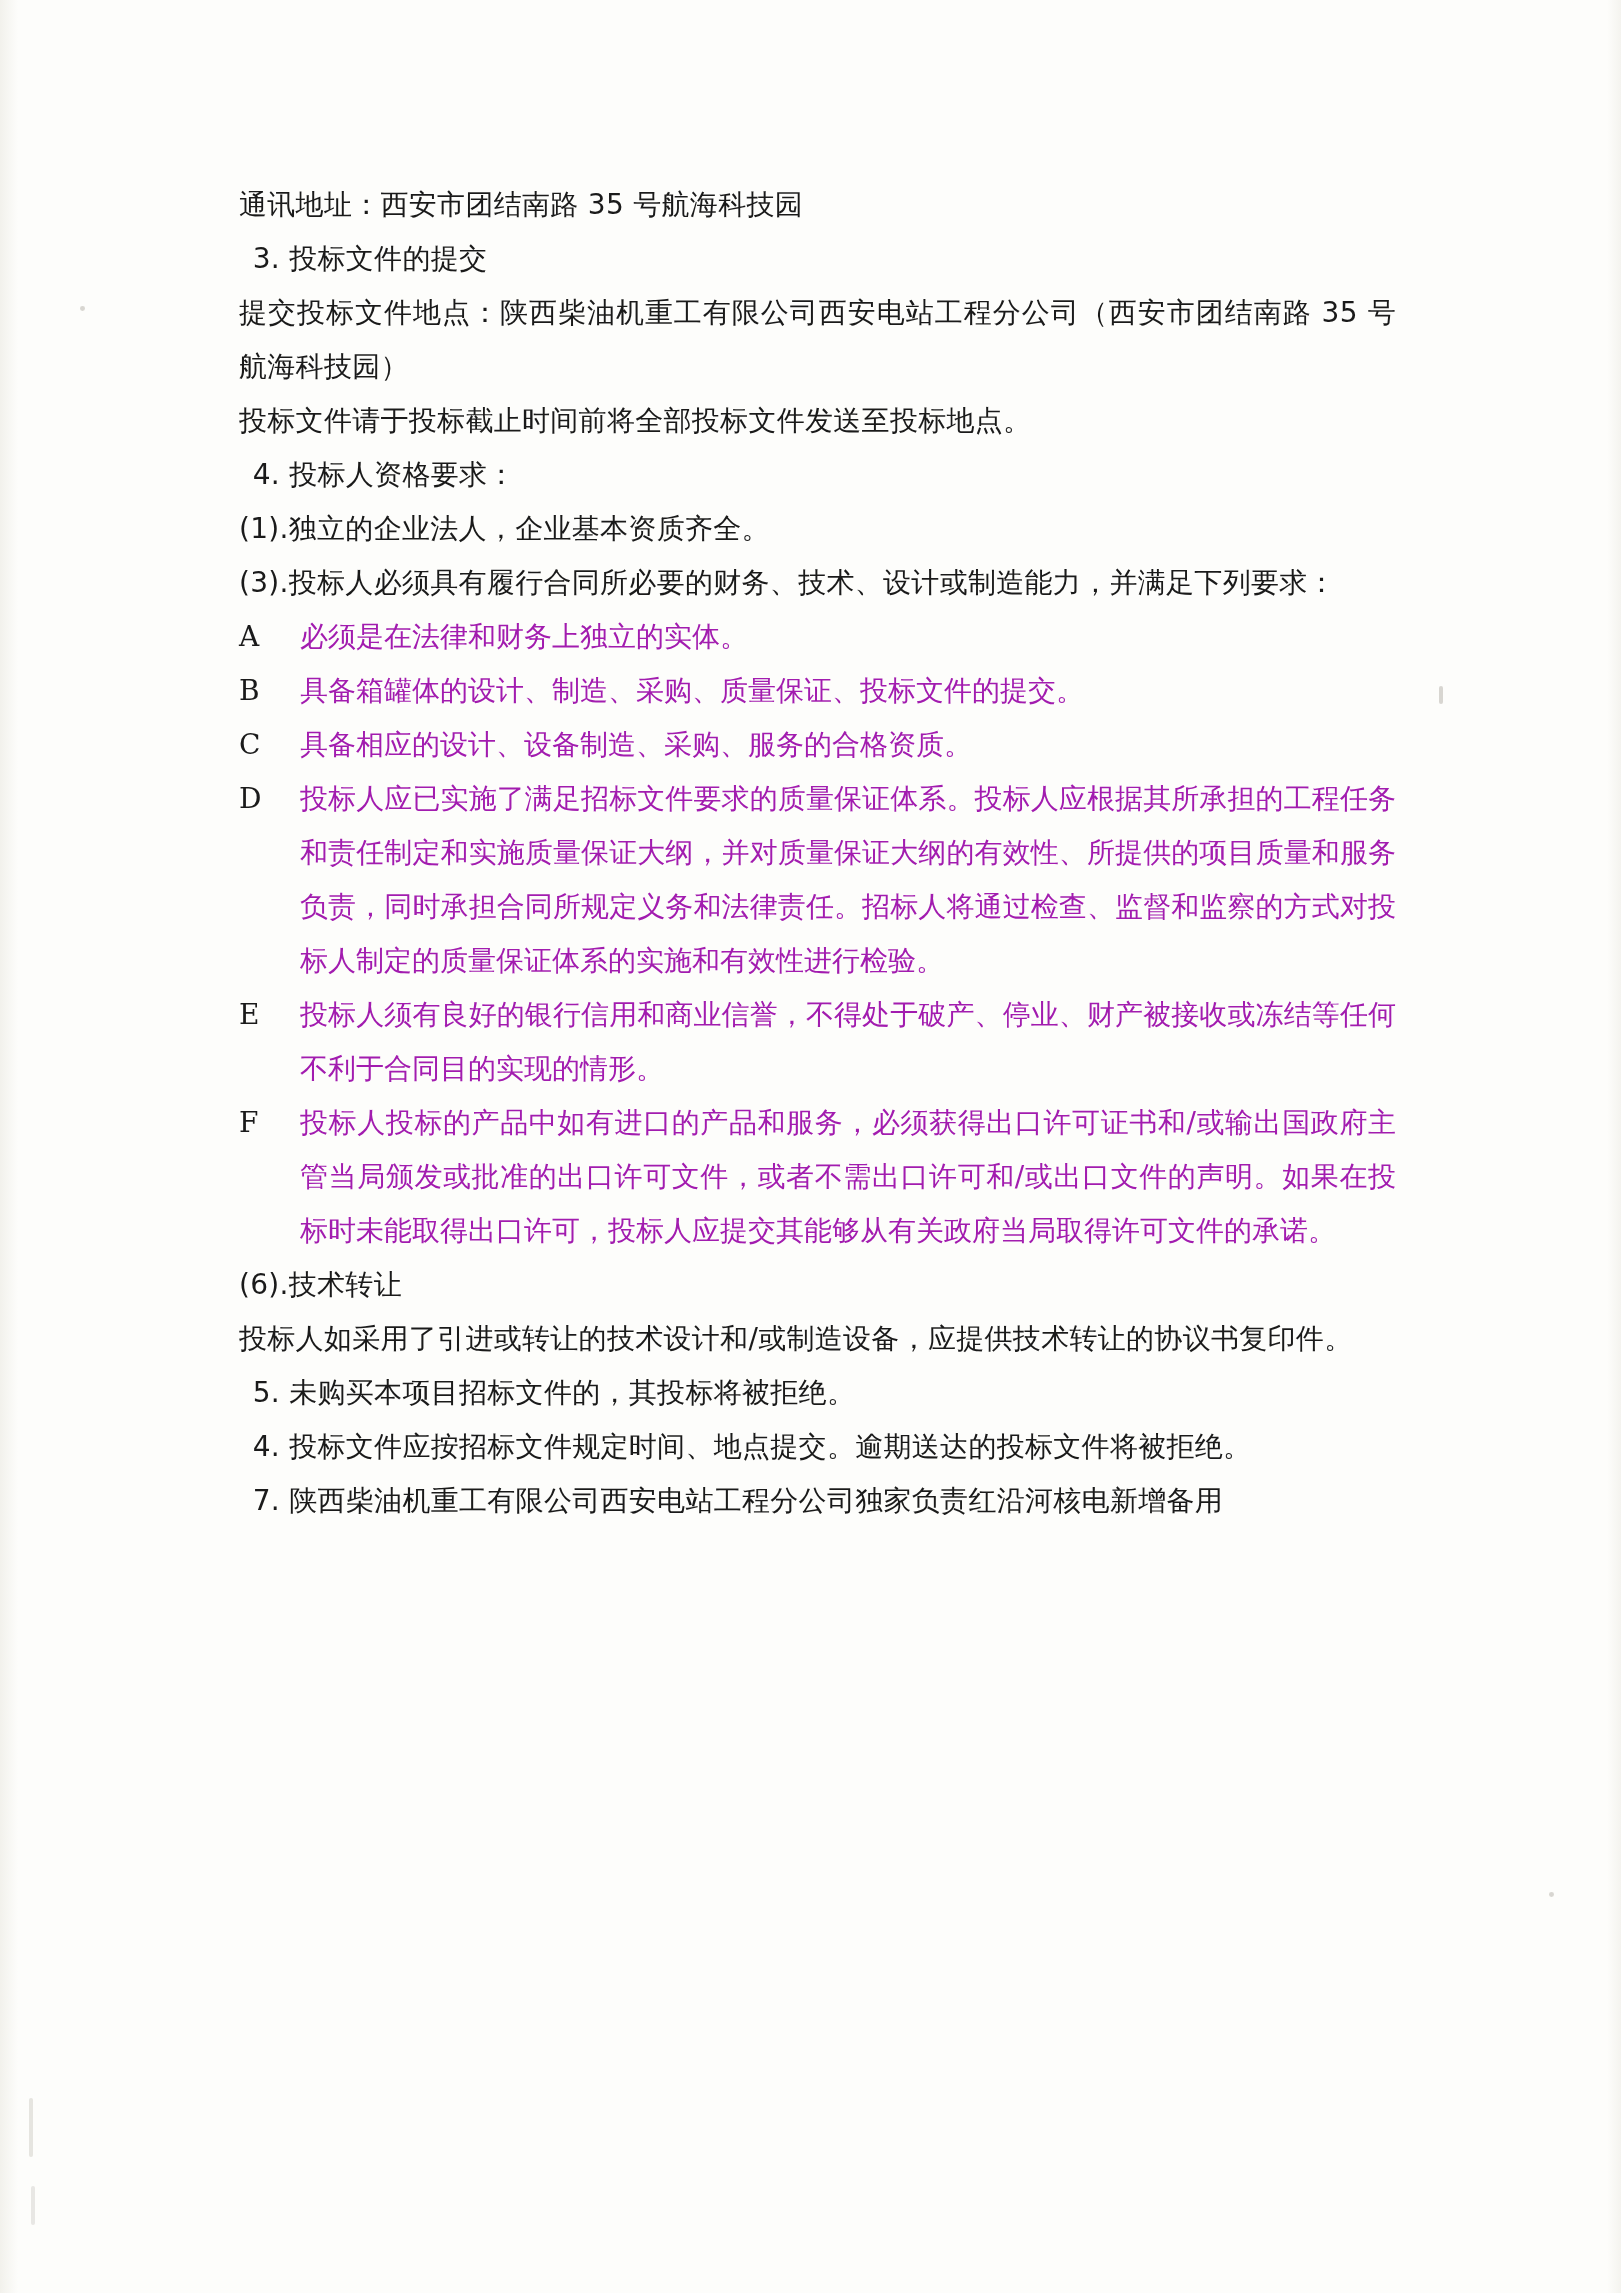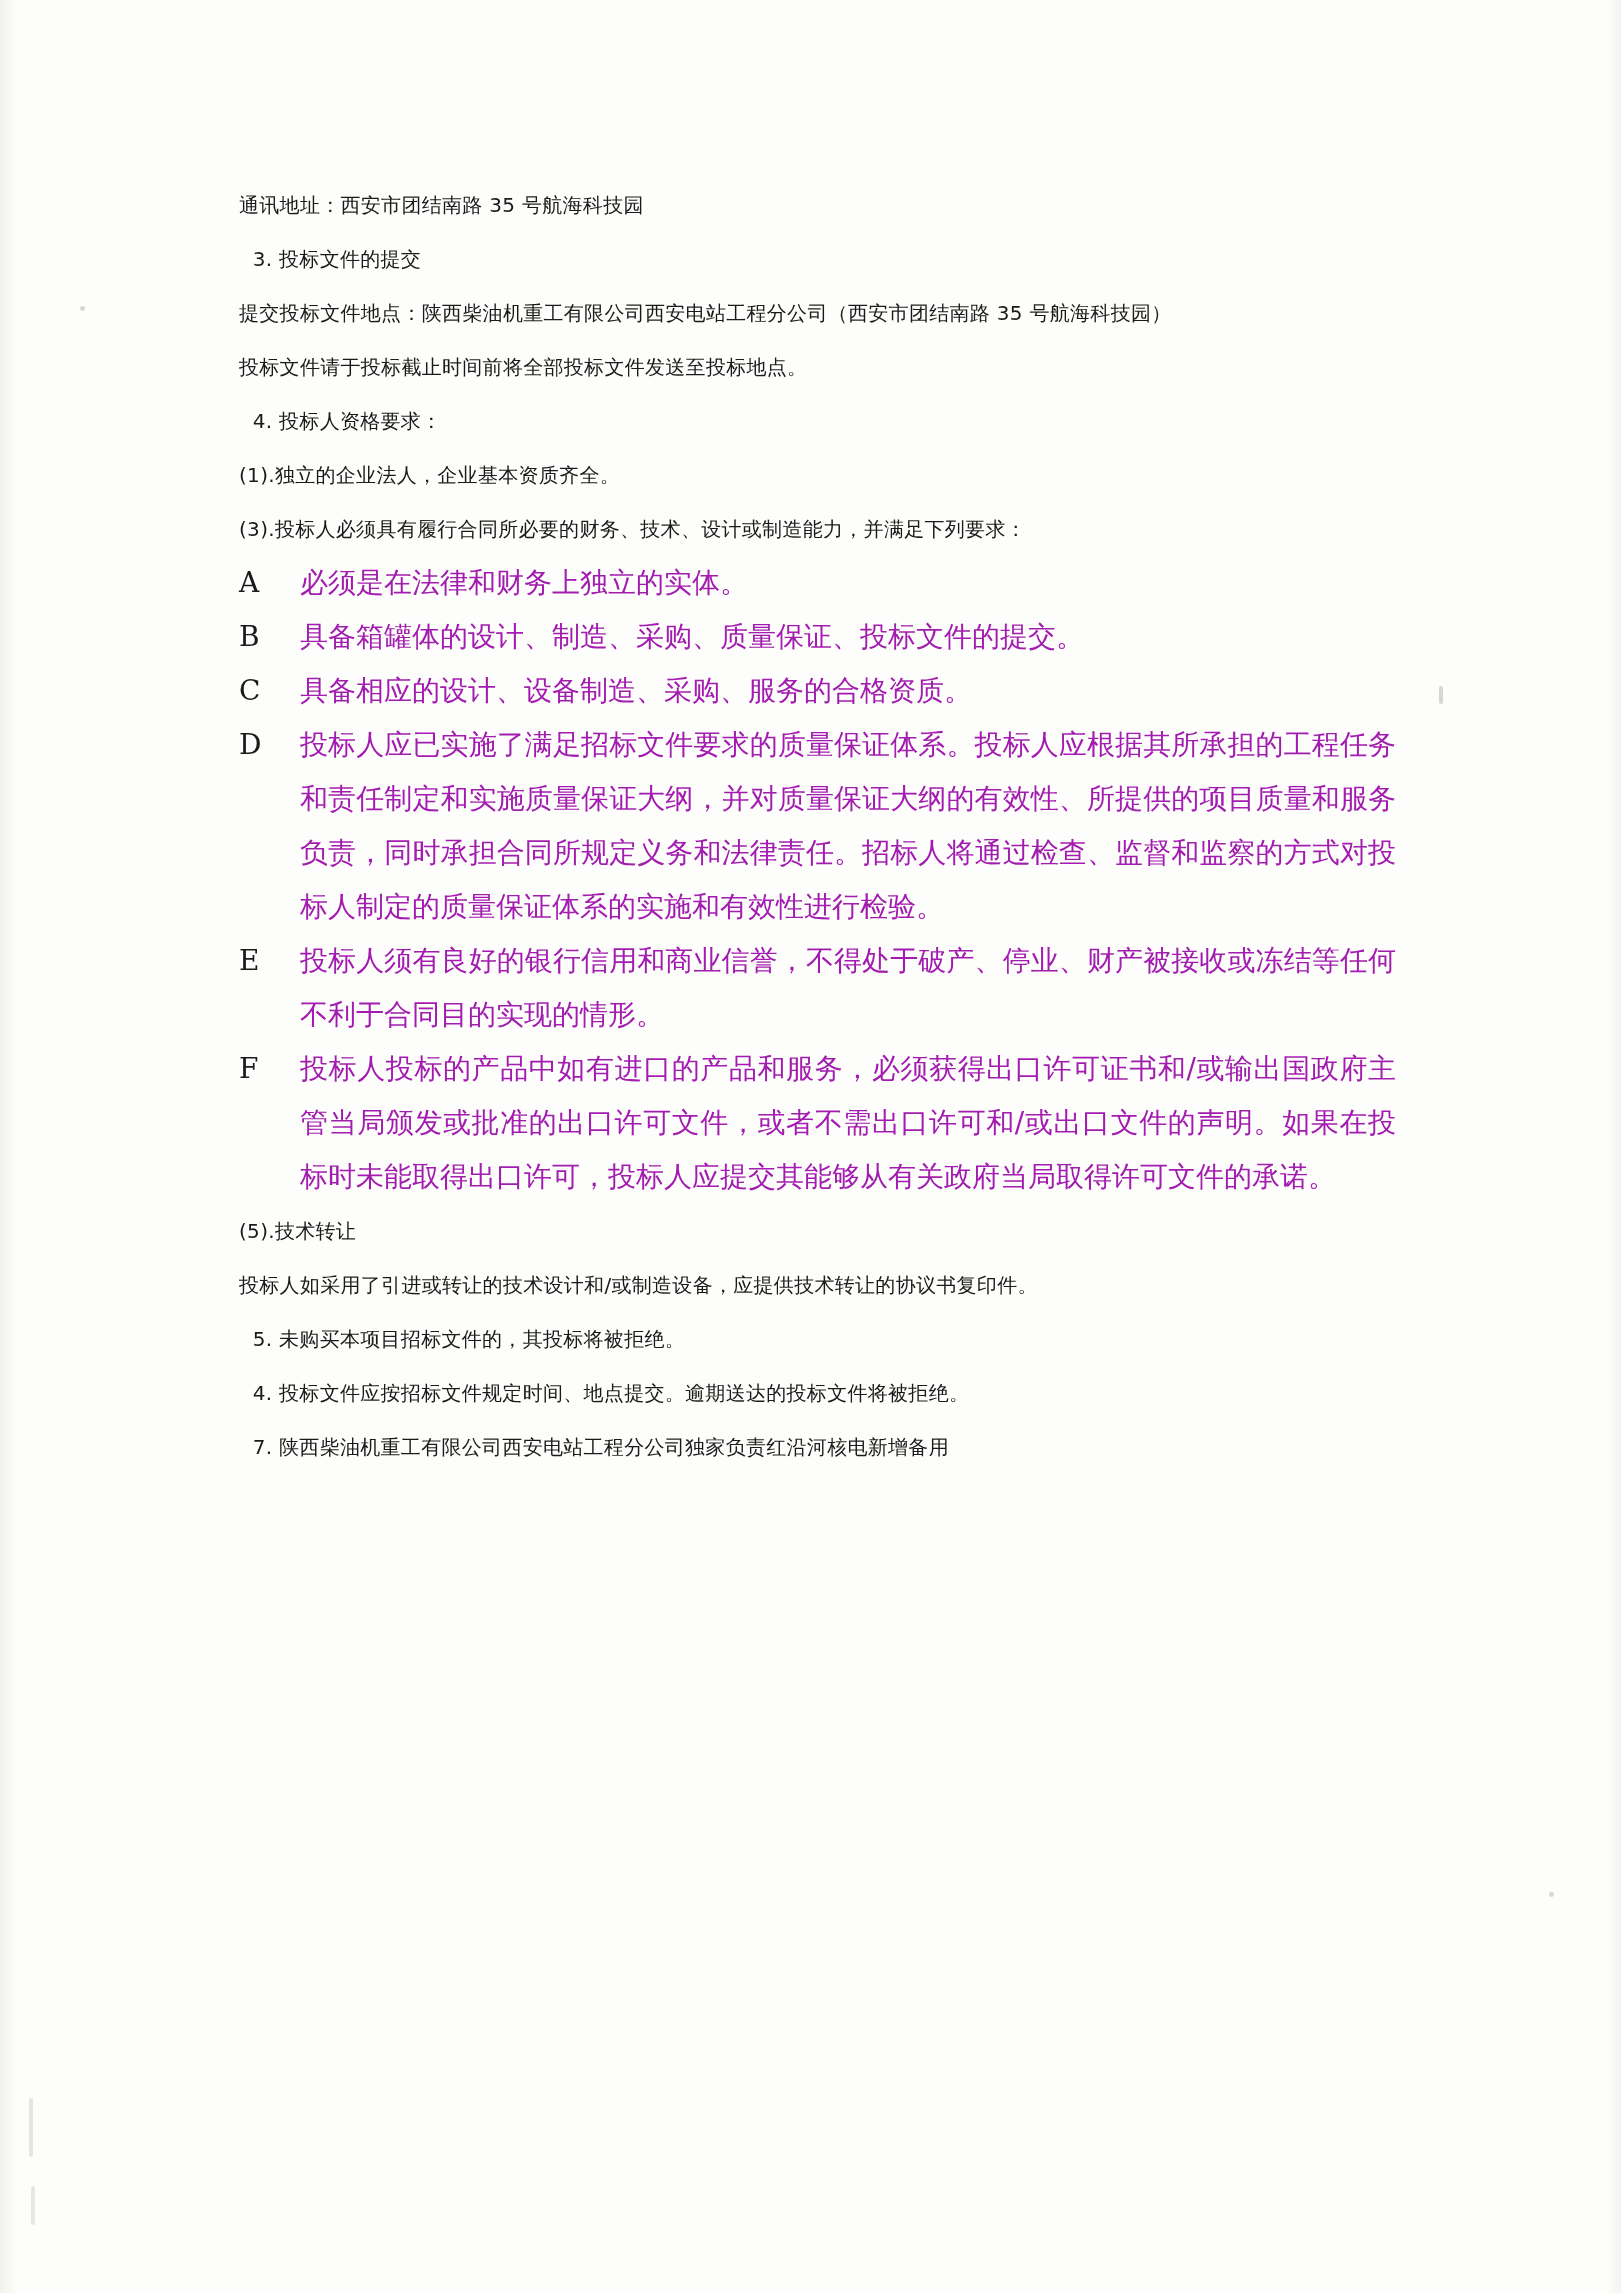--- a/index.html
+++ b/index.html
@@ -44,21 +44,21 @@
   }
   .content {
     position: absolute;
     left: 239px;
     top: 178px;
     width: 1157px;
   }
   .para {
     margin: 0 0 0 0;
     font-family: "DejaVu Sans", sans-serif;
-    font-size: 20px;
+    font-size: 28px;
     line-height: 54px;
     color: #1a1a1a;
     letter-spacing: 0.3px;
     text-align: justify;
     text-justify: inter-character;
   }
   .lettered {
     display: flex;
     gap: 0;
   }
@@ -135,21 +135,21 @@
     <div class="lettered">
       <div class="mark">E</div>
       <div class="body">投标人须有良好的银行信用和商业信誉，不得处于破产、停业、财产被接收或冻结等任何不利于合同目的实现的情形。</div>
     </div>
 
     <div class="lettered">
       <div class="mark">F</div>
       <div class="body">投标人投标的产品中如有进口的产品和服务，必须获得出口许可证书和/或输出国政府主管当局颁发或批准的出口许可文件，或者不需出口许可和/或出口文件的声明。如果在投标时未能取得出口许可，投标人应提交其能够从有关政府当局取得许可文件的承诺。</div>
     </div>
 
-    <p class="para">(5).技术转让</p>
+    <p class="para">(6).技术转让</p>
 
     <p class="para">投标人如采用了引进或转让的技术设计和/或制造设备，应提供技术转让的协议书复印件。</p>
 
     <p class="para numbered">5. 未购买本项目招标文件的，其投标将被拒绝。</p>
 
     <p class="para numbered">4. 投标文件应按招标文件规定时间、地点提交。逾期送达的投标文件将被拒绝。</p>
 
     <p class="para numbered">7. 陕西柴油机重工有限公司西安电站工程分公司独家负责红沿河核电新增备用</p>
 
   </div>

